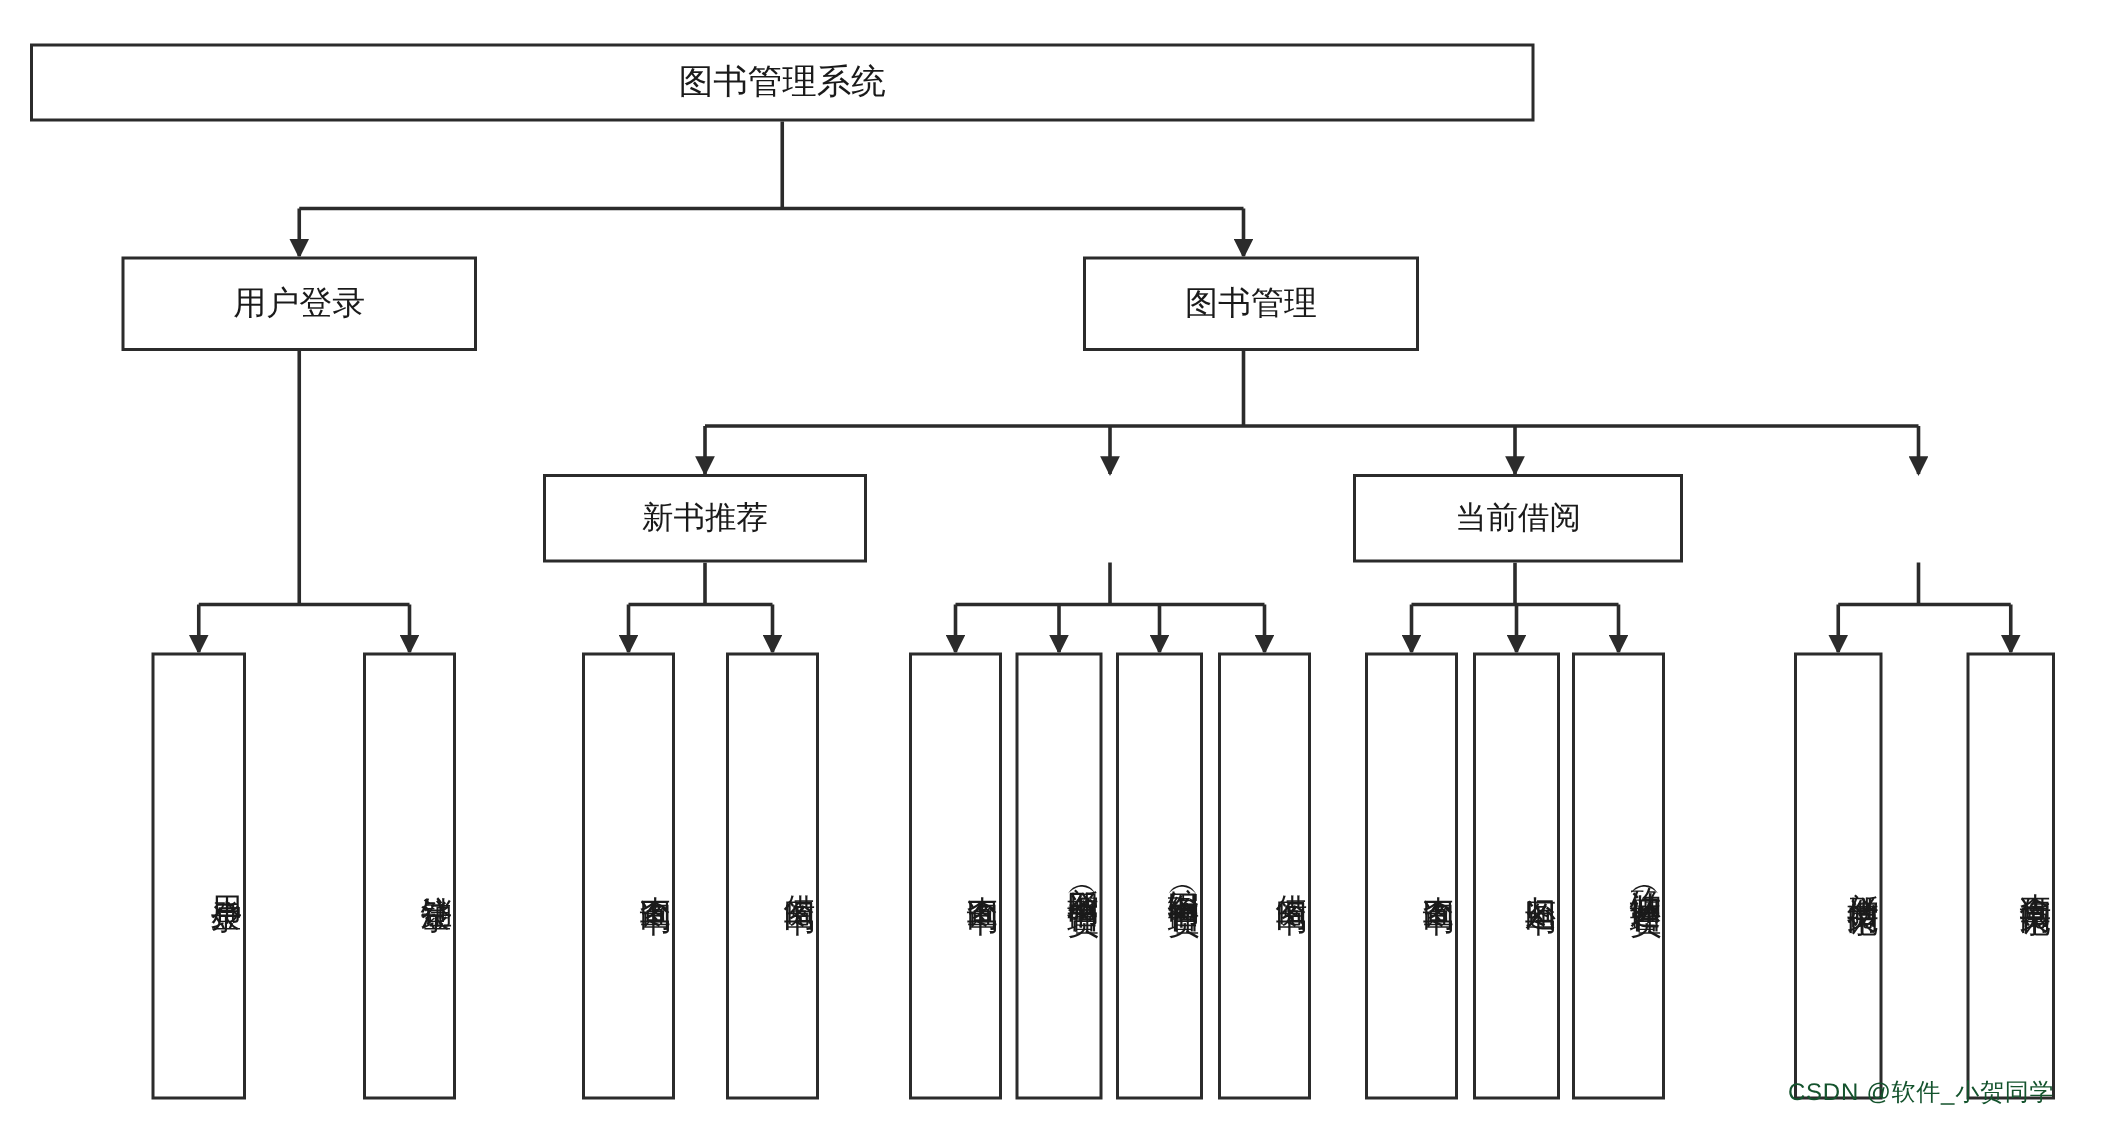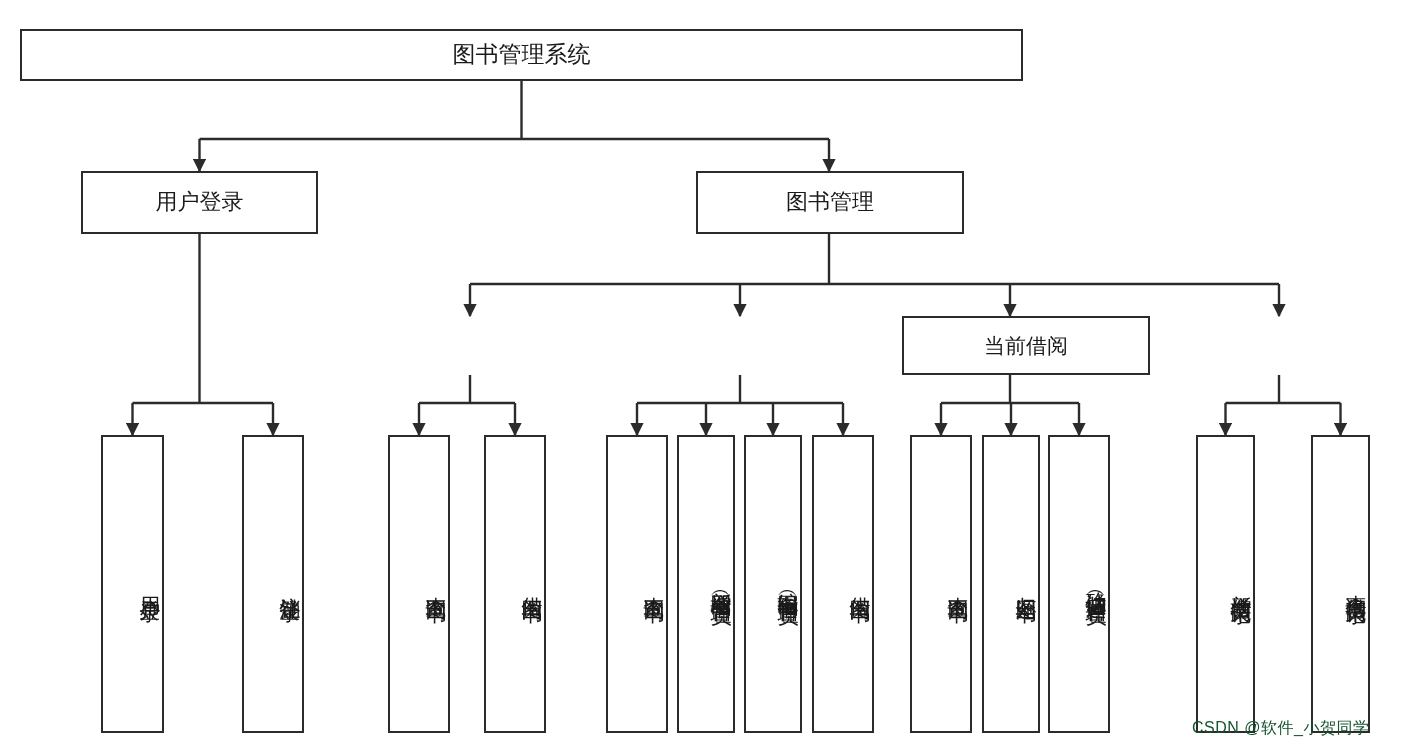--- a/index.html
+++ b/index.html
@@ -114,25 +114,28 @@
       </g>
   </svg>
 
   <div class="node root" style="left: 20px; top: 14px; width: 1003px; height: 52px; margin-top: 15px;">
     <span class="node-label">图书管理系统</span>
   </div>
 
   <div class="node l2" style="left: 81px; top: 171px; width: 237px; height: 63px;">
     <span class="node-label">用户登录</span>
   </div>
-  <div class="node l2" style="left: 696px; top: 171px; width: 268px; height: 63px;">
+  <div class="node l2" style="left: 722px; top: 171px; width: 224px; height: 63px;">
     <span class="node-label">图书管理</span>
   </div>
 
-  <div class="node l3" style="left: 902px; top: 316px; width: 248px; height: 59px;">
+  <div class="node l3" style="left: 362px; top: 316px; width: 216px; height: 59px;">
+    <span class="node-label">新书推荐</span>
+  </div>
+  <div class="node l3" style="left: 902px; top: 316px; width: 220px; height: 59px;">
     <span class="node-label">当前借阅</span>
   </div>
 
   <div id="leaf-container">
       <div class="node leaf" style="left: 101px; top: 435px; width: 63px; height: 298px;">
         <span class="leaf-text">用户登录</span>
       </div>
       <div class="node leaf" style="left: 242px; top: 435px; width: 62px; height: 298px;">
         <span class="leaf-text">注销登录</span>
       </div>

